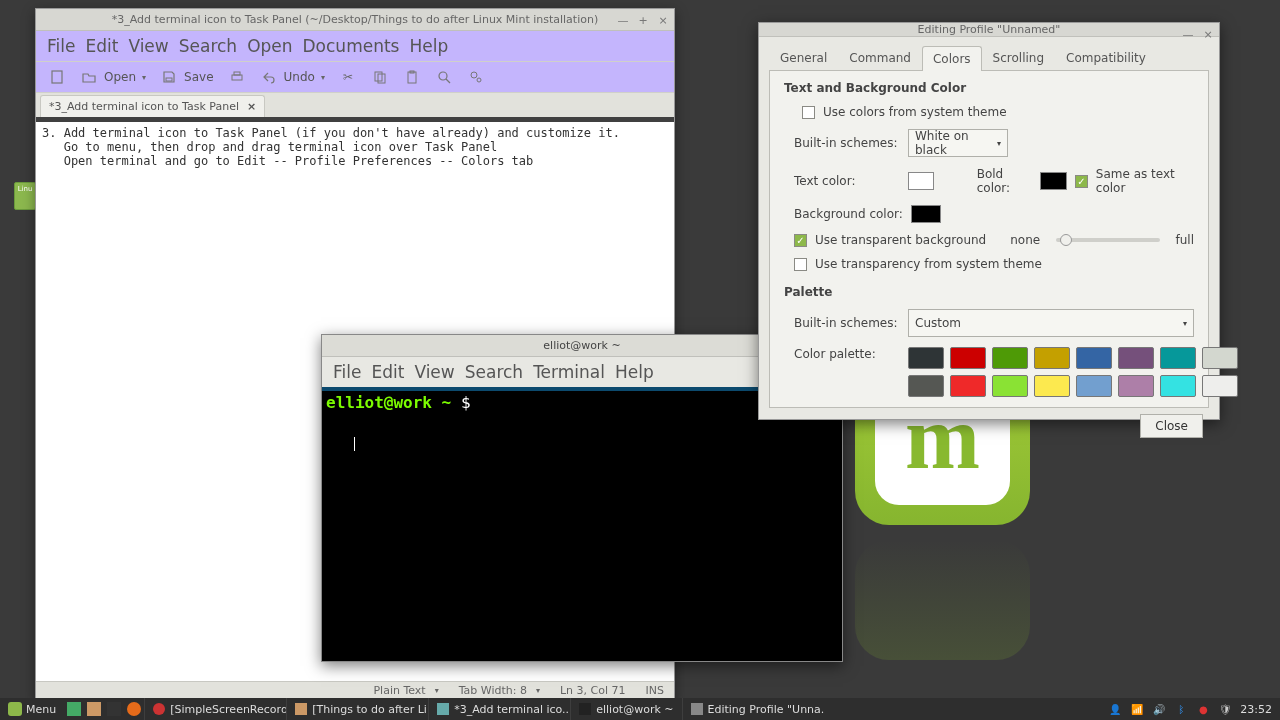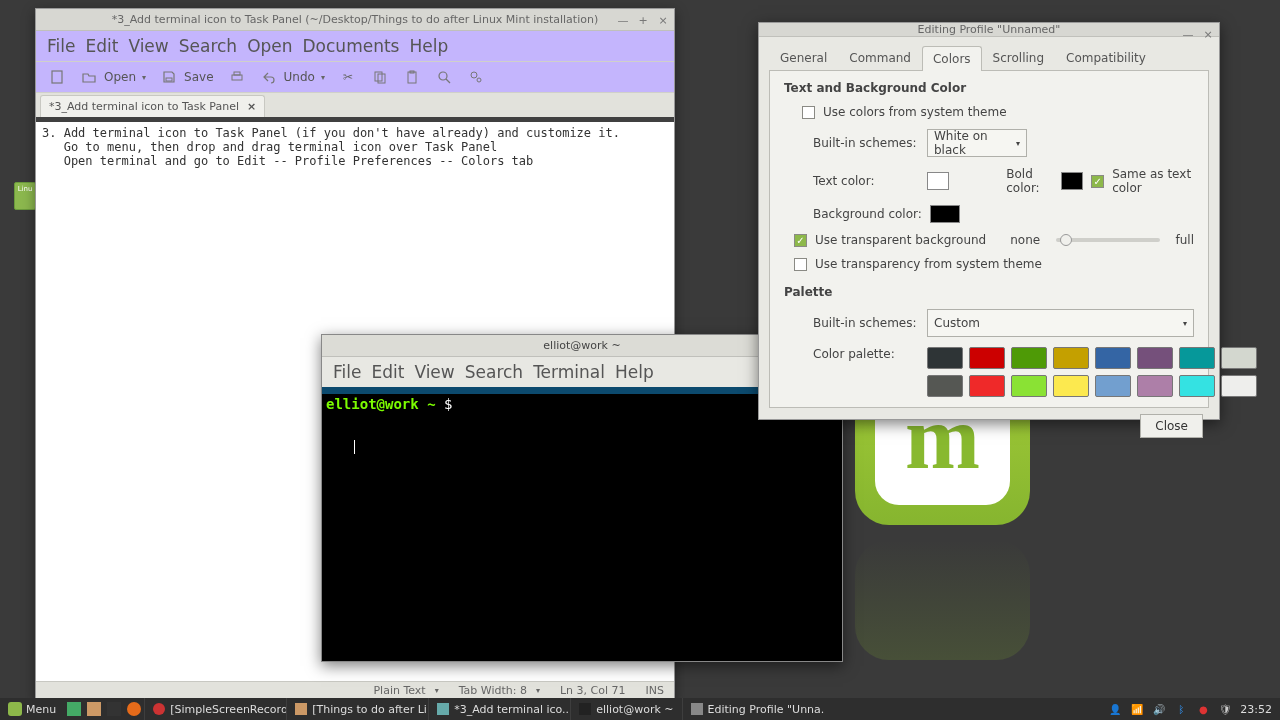--- a/index.html
+++ b/index.html
@@ -106,22 +106,22 @@
     position:absolute; left:321px; top:334px;
     width:522px; height:328px;
     background:#e8e8e3; border:1px solid #888;
     box-shadow:0 4px 14px rgba(0,0,0,0.5);
     display:flex; flex-direction:column;
   }
   .terminal-win .titlebar { background:#dcdcd6; color:#444; }
   .terminal-body {
     flex:1; background:#000; color:#ccc;
     font-family:"DejaVu Sans Mono","Courier New",monospace;
-    font-size:14px; padding:2px 4px; position:relative;
-    border-top:7px solid #0c4a6e;
+    font-size:16px; padding:2px 4px; position:relative;
+    border-top:4px solid #0c4a6e;
   }
   .prompt-user { color:#7cfc00; font-weight:bold; }
   .prompt-path { color:#7cfc00; font-weight:bold; }
   .prompt-dollar { color:#fff; }
   .cursor {
     position:absolute; left:32px; top:46px;
     width:1px; height:14px; background:#fff;
   }
 
   
@@ -147,21 +147,21 @@
     border-radius:3px 3px 0 0;
     position:relative; top:1px;
   }
   .panel {
     flex:1; border:1px solid #bcbcb6; border-top:none;
     background:#f2f2ee; padding:10px 14px;
     display:flex; flex-direction:column; gap:10px;
   }
   .section-title { font-weight:bold; font-size:12px; color:#444; }
   .row { display:flex; align-items:center; gap:8px; font-size:12px; color:#444; }
-  .row label { min-width:106px;margin-left:19px; }
+  .row label { min-width:106px; }
   .checkbox {
     width:13px; height:13px; border:1px solid #8a8a84; background:#fff;
     display:inline-flex; align-items:center; justify-content:center;
     font-size:10px; cursor:pointer; flex-shrink:0;
   }
   .checkbox.checked { background:#8db84a; color:#fff; font-weight:bold; }
   .select {
     height:18px; border:1px solid #b0b0aa; background:#f6f6f2;
     display:flex; align-items:center; justify-content:space-between;
     padding:13px 6px; font-size:12px; color:#444; cursor:pointer;

